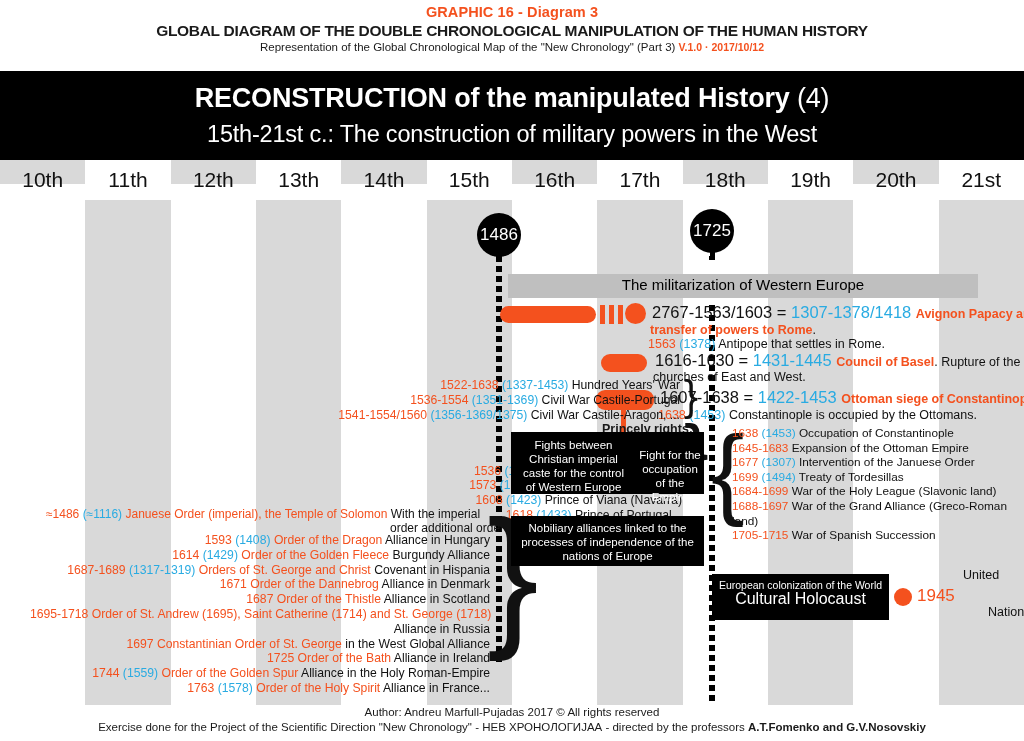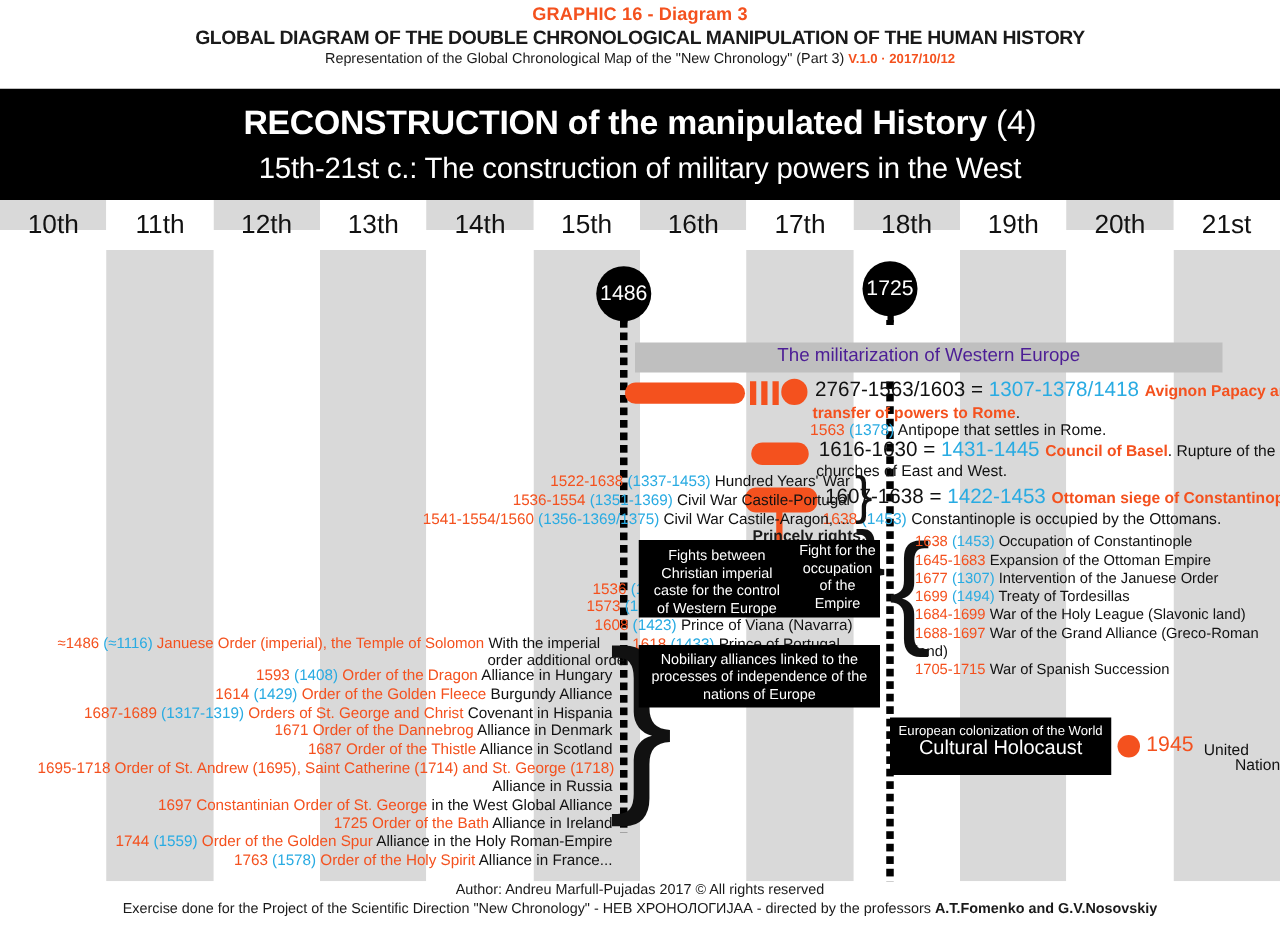--- a/index.html
+++ b/index.html
@@ -62,21 +62,21 @@
     position:absolute; width:5px; background:#000;
   }
   .dotted-line {
     position:absolute; width:6px;
     background-image:linear-gradient(#000 60%, rgba(0,0,0,0) 0%);
     background-size:6px 10px; background-repeat:repeat-y;
   }
 
   
   #mil-band {
-    position:absolute; background:#bfbfbf; color:#4c1d95;
+    position:absolute; background:#bfbfbf; color:#000000;
     font-size:15px; text-align:center; line-height:22px;
   }
 
   
   .ev { position:absolute; white-space:nowrap; }
   .or { color:#f4511e; }
   .bl { color:#29abe2; }
   .bk { color:#111; }
   .b  { font-weight:700; }
   .big { font-size:16.5px; }
@@ -267,21 +267,21 @@
       <div><span class="or">1763 </span><span class="bl">(1578) </span><span class="or">Order of the Holy Spirit </span><span class="bk">Alliance in France...</span></div>
     </div>
   <div class="brace" style="left:487px; top:300px; font-size:155px; line-height:152px;">}</div>
 
   <div class="blk-box" style="left:511px; top:232px; width:125px; height:62px; padding-top:6px;">
     <span style="white-space:pre-line;">Fights between
 Christian imperial
 caste for the control
 of Western Europe</span>
   </div>
-  <div class="blk-box" style="left:636px; top:232px; width:68px; height:62px; padding-top:2px;">
+  <div class="blk-box" style="left:636px; top:232px; width:68px; height:62px; padding-top:16px;">
     <span style="white-space:pre-line;">Fight for the
 occupation
 of the
 Empire</span>
   </div>
   <div class="blk-box" style="left:511px; top:316px; width:193px; height:50px; padding-top:5px;">
     <span style="white-space:pre-line;">Nobiliary alliances linked to the
 processes of independence of the
 nations of Europe</span>
   </div>
@@ -297,21 +297,21 @@
       <div><span class="bk">land)</span></div>
       <div><span class="or">1705-1715 </span><span class="bk">War of Spanish Succession</span></div>
     </div>
 
   <div class="blk-box" style="left:712px; top:374px; width:177px; height:46px; padding-top:4px;">
     <div class="t1">European colonization of the World</div>
     <div class="t2">Cultural Holocaust</div>
   </div>
   <div class="red-dot" style="left:894px; top:388px; width:18px; height:18px;"></div>
   <div class="ev" style="left:917px; top:386px; font-size:17px; color:#f4511e;">1945</div>
-  <div class="ev sm bk" style="left:963px; top:393px;">United</div>
+  <div class="ev sm bk" style="left:963px; top:368px;">United</div>
   <div class="ev sm bk" style="left:963px; top:405px;margin-left:25px;">Nations.</div>
 </div>
 
 <div id="footer">
   <div id="f1">Author: Andreu Marfull-Pujadas 2017 © All rights reserved</div>
   <div id="f2">
     <span>Exercise done for the Project of the Scientific Direction "New Chronology" - НЕВ ХРОНОЛОГИЈАА - directed by the professors </span><b>A.T.Fomenko and G.V.Nosovskiy</b>
   </div>
 </div>
 

